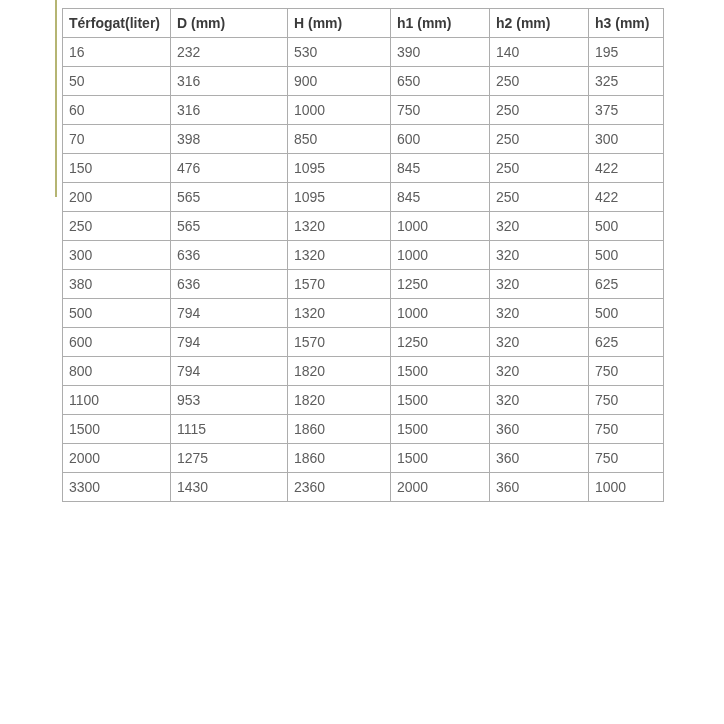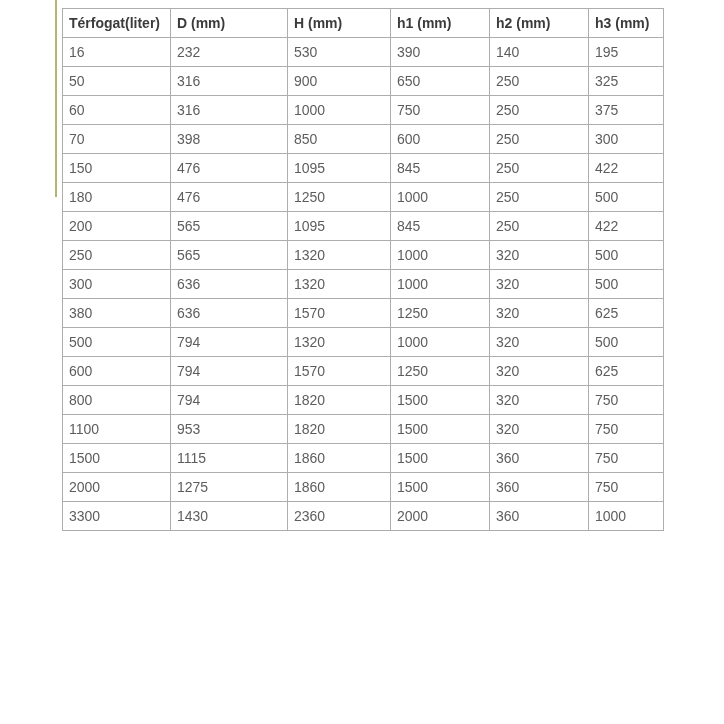--- a/index.html
+++ b/index.html
@@ -112,28 +112,20 @@
         </tr>
         <tr>
           <td>150</td>
           <td>476</td>
           <td>1095</td>
           <td>845</td>
           <td>250</td>
           <td>422</td>
         </tr>
         <tr>
-          <td>180</td>
-          <td>476</td>
-          <td>1250</td>
-          <td>1000</td>
-          <td>250</td>
-          <td>500</td>
-        </tr>
-        <tr>
           <td>200</td>
           <td>565</td>
           <td>1095</td>
           <td>845</td>
           <td>250</td>
           <td>422</td>
         </tr>
         <tr>
           <td>250</td>
           <td>565</td>

